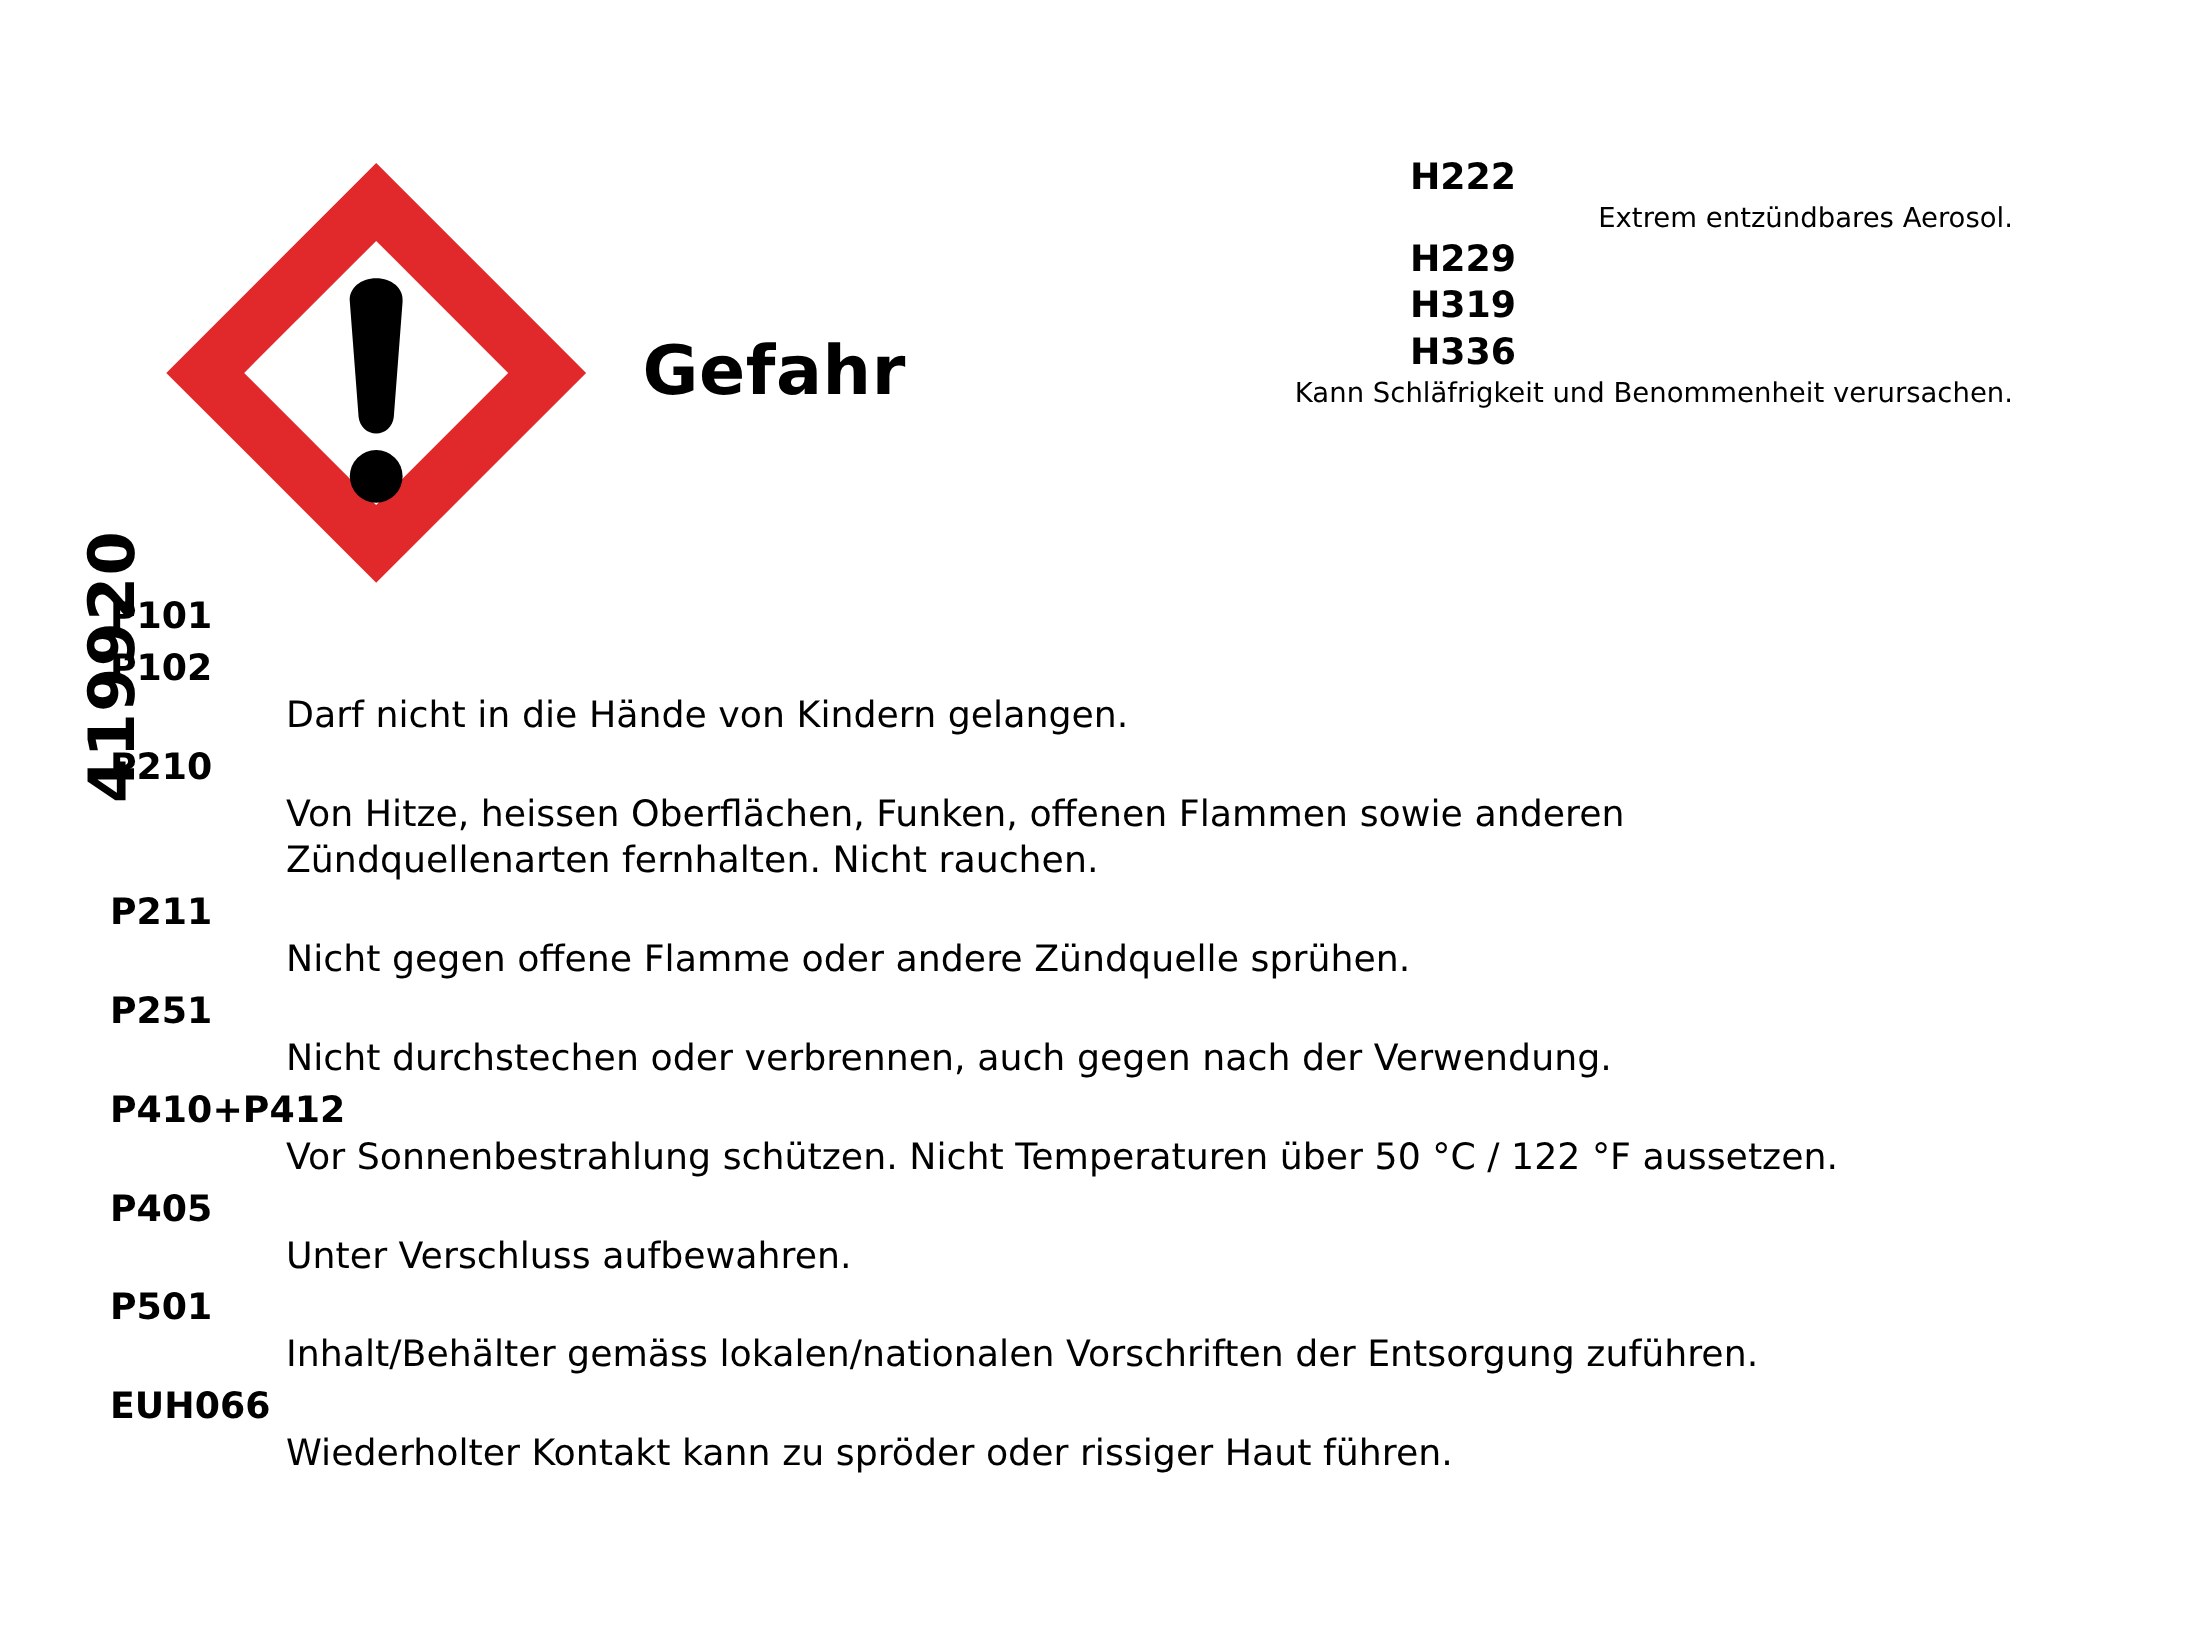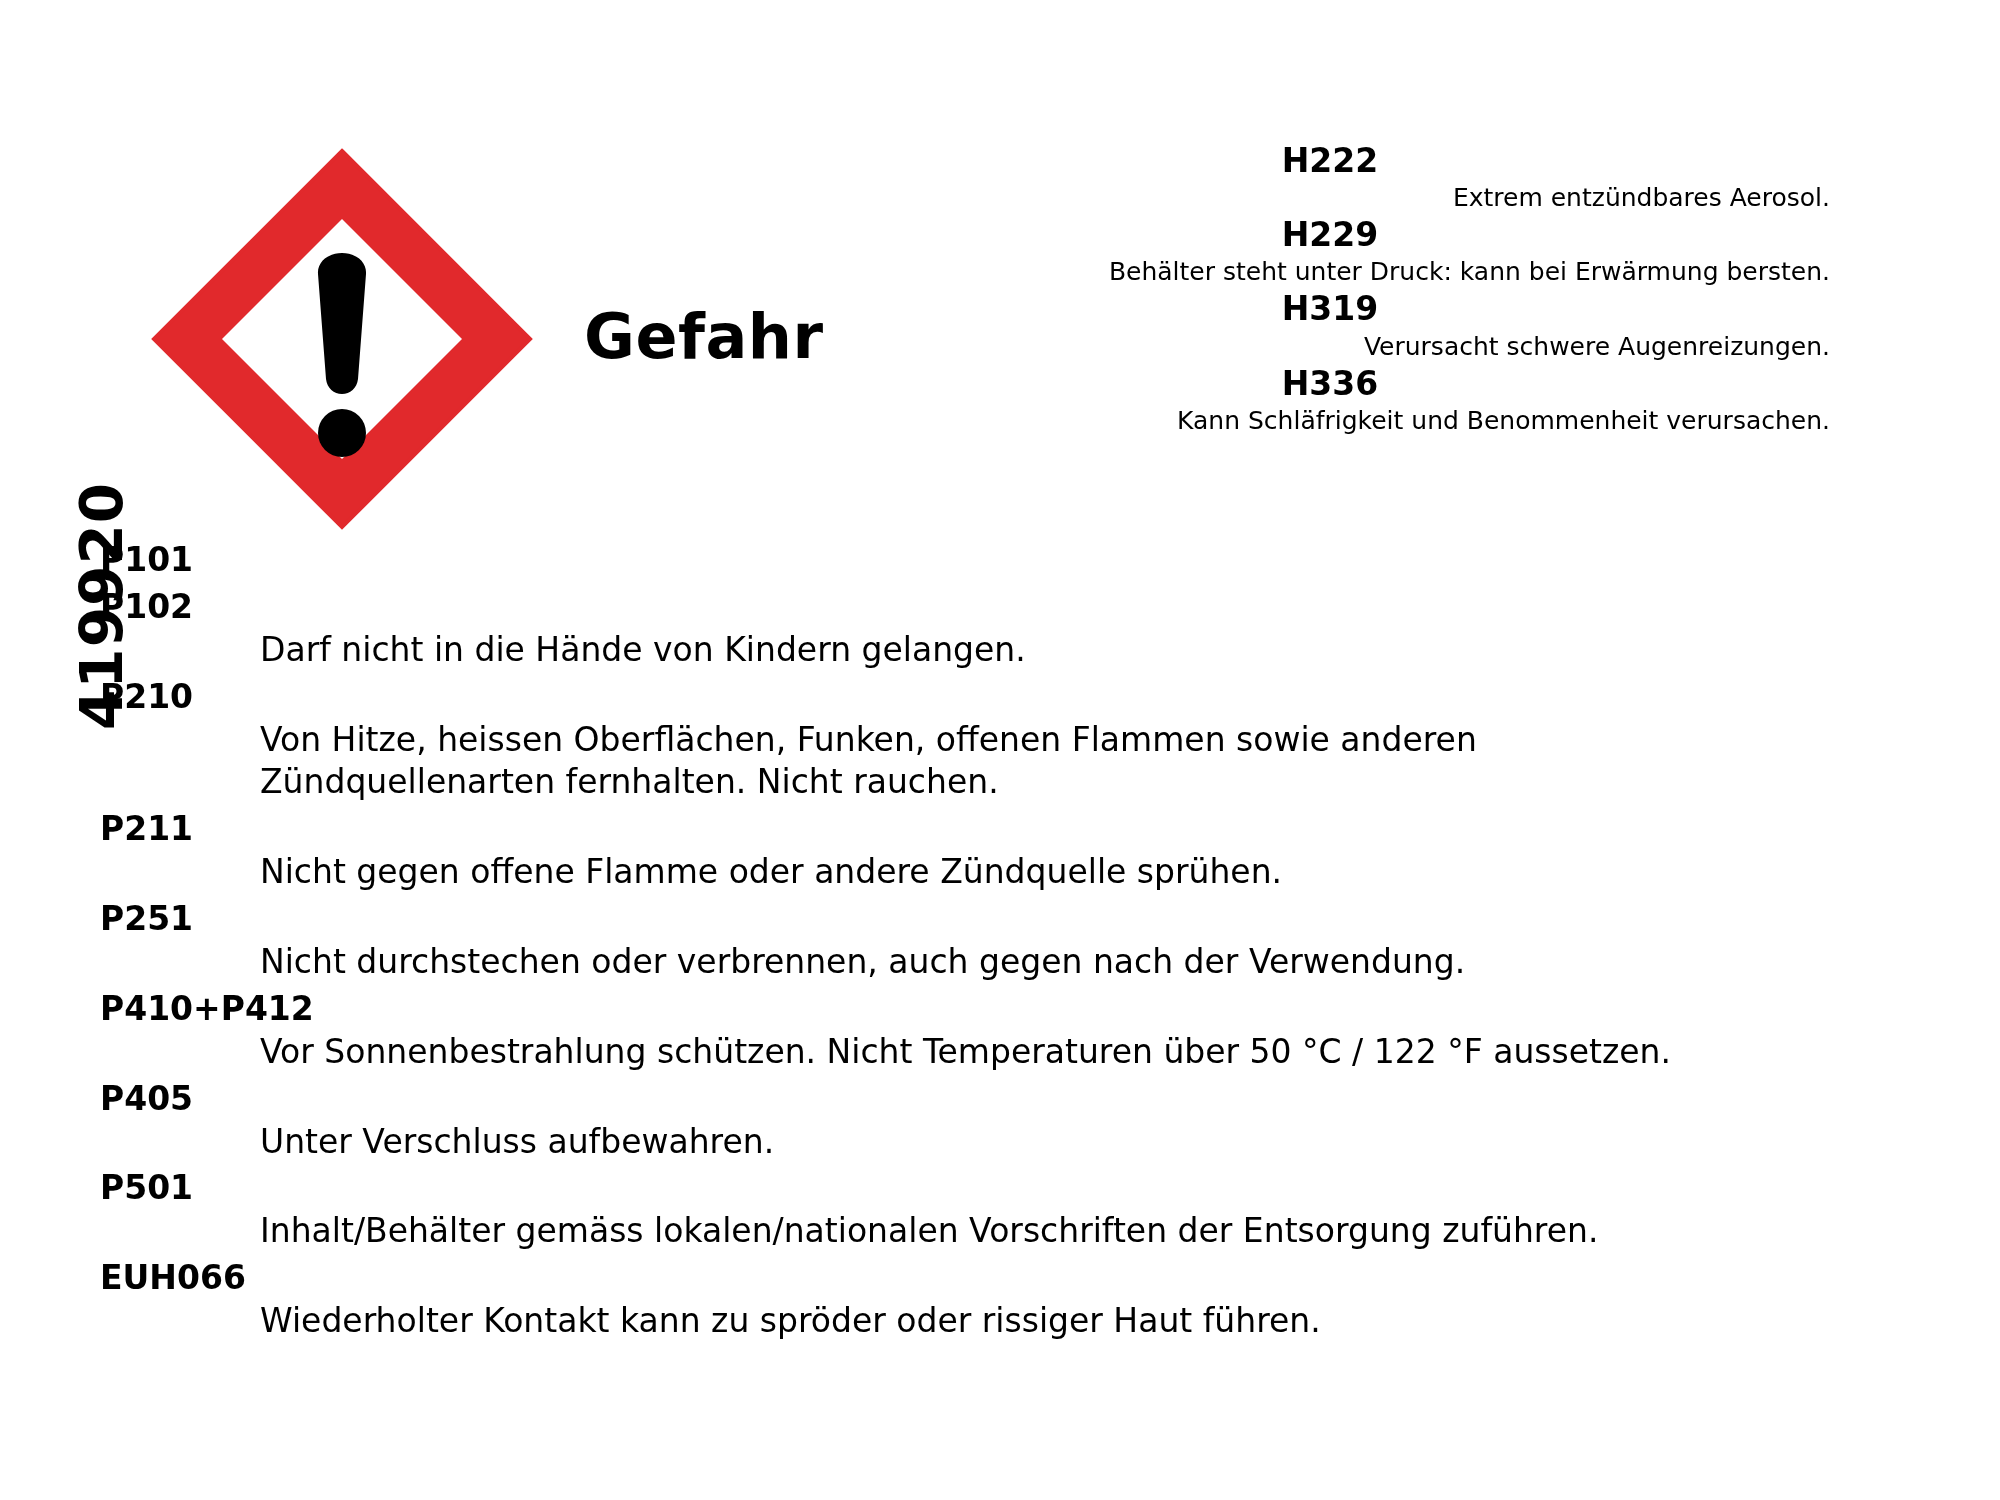--- a/index.html
+++ b/index.html
@@ -124,25 +124,23 @@
 
   <div id="signal-word">Gefahr</div>
 
   <div id="hazard-block">
     <div>
       <div class="code">H222</div>
       <div class="text">Extrem entzündbares Aerosol.</div>
     </div>
     <div>
       <div class="code">H229</div>
-      <div class="text">Behälter steht unter Druck: kann bei Erwärmung bersten.</div>
     </div>
     <div>
       <div class="code">H319</div>
-      <div class="text">Verursacht schwere Augenreizungen.</div>
     </div>
     <div>
       <div class="code">H336</div>
       <div class="text">Kann Schläfrigkeit und Benommenheit verursachen.</div>
     </div>
   </div>
 
   <div id="precaution-block">
     <div>
       <div class="code">P101</div>

